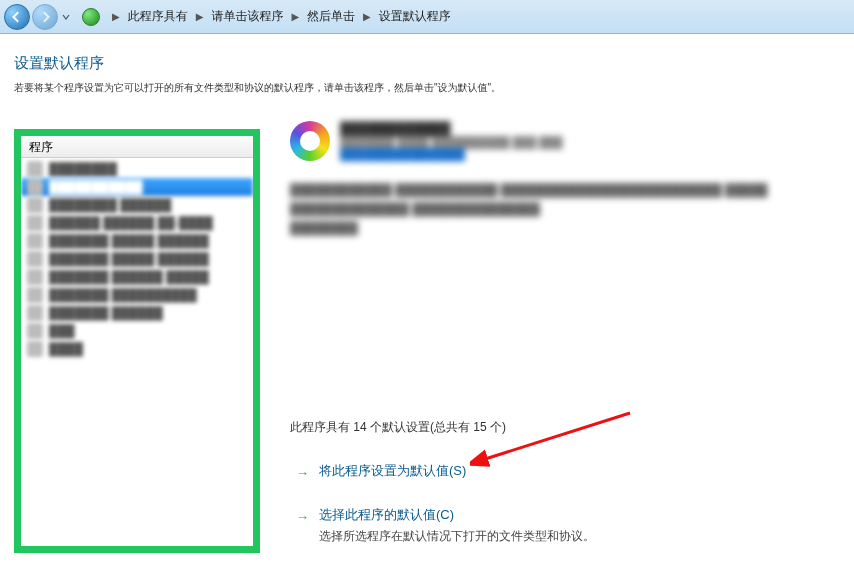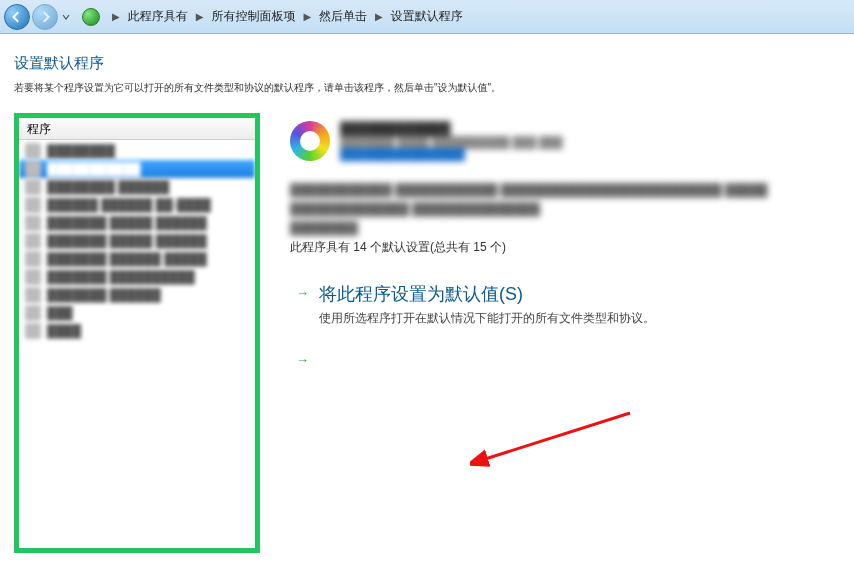--- a/index.html
+++ b/index.html
@@ -45,21 +45,21 @@
 .breadcrumb .sep { color: #555; margin: 0 4px; font-size: 10px; }
 
 
 .content { padding: 20px 0 0 14px; display: flex; flex-direction: column; height: calc(100% - 34px); }
 .page-title { color: #0b5b8f; font-size: 15px; margin-bottom: 8px; }
 .page-desc { color: #333; font-size: 10px; margin-bottom: 18px; }
 
 .main-row { display: flex; flex: 1; }
 
 
-.prog-panel { width: 246px; border: 5px solid #22c55e; background: #fff; display: flex; flex-direction: column; margin-bottom: 20px;}
+.prog-panel { width: 246px; border: 7px solid #22c55e; background: #fff; display: flex; flex-direction: column; margin-bottom: 20px; margin-top: 16px;}
 .prog-header { height: 22px; background: linear-gradient(#fdfdfd,#ececec); border-bottom: 1px solid #cfcfcf; padding: 3px 8px; font-size: 12px; }
 .prog-list { flex:1; overflow:hidden; padding: 2px 0; }
 .prog-item {
   height: 18px; display: flex; align-items: center; padding: 0 6px;
   filter: blur(2.2px);
   color: #555;
 }
 .prog-item .ico { width: 16px; height: 16px; background:#bbb; border-radius:2px; margin-right:6px; }
 .prog-item.selected {
   background: linear-gradient(#3fa7ff,#1e7fe0);
@@ -77,26 +77,26 @@
   box-shadow: inset 0 0 0 8px #fff0;
   position: relative;
 }
 .app-icon::after{ content:""; position:absolute; inset:10px; background:#fff; border-radius:50%; }
 .app-meta { filter: blur(3px); color:#666; }
 .app-name { font-weight:bold; color:#333; font-size:13px; }
 .app-company { font-size:11px; color:#888; }
 .app-link { font-size:11px; color:#1a6fc9; }
 .app-desc { margin-top: 20px; filter: blur(3px); color:#666; line-height:1.6; font-size:12px; }
 
-.defaults-line { color:#333; font-size:12px; }
+.defaults-line { margin-top: 180px; color:#333; font-size:12px; }
 
 .action-list { margin-top: 26px; }
 .action-item { display:flex; margin-bottom: 22px; padding-left: 6px; }
 .action-arrow { color:#2aa52a; font-size:13px; font-weight:bold; margin-right:10px; margin-top:2px; }
-.action-title { color:#0b5b8f; font-size:18px; margin-bottom:4px; }
+.action-title { color:#0b5b8f; font-size:13px; margin-bottom:4px; }
 .action-sub { color:#444; font-size:12px; }
 
 
 .anno-arrow { position:absolute; left: 470px; top: 405px; pointer-events:none; }
 </style>
 </head>
 <body>
 
 <div class="titlebar">
   <div class="nav-btn">
@@ -112,21 +112,21 @@
   <div class="dd">
     <svg width="8" height="8" viewBox="0 0 8 8">
         <path d="M1 2 L4 6 L7 2" stroke="#456" stroke-width="1.2" fill="none"></path>
       </svg>
   </div>
   <div class="addr-icon"></div>
   <div class="breadcrumb">
     <span class="sep">▶</span>
     <span>此程序具有</span>
     <span class="sep">▶</span>
-    <span>所有控制面板项</span>
+    <span>请单击该程序</span>
     <span class="sep">▶</span>
     <span>然后单击</span>
     <span class="sep">▶</span>
     <span>设置默认程序</span>
   </div>
 </div>
 
 <div class="content">
   <div class="page-title">设置默认程序</div>
   <div class="page-desc">
@@ -197,26 +197,27 @@
         ████████████ ████████████ ██████████████████████████ █████ ██████████████ ███████████████<br>████████
       </div>
 
       <div class="defaults-line">此程序具有 14 个默认设置(总共有 15 个)</div>
 
       <div class="action-list">
         <div class="action-item">
           <div class="action-arrow">→</div>
           <div>
             <div class="action-title">将此程序设置为默认值(S)</div>
-            <div class="action-sub">使用所选程序打开在默认情况下能打开的所有文件类型和协议。</div>
           </div>
         </div>
         <div class="action-item">
           <div class="action-arrow">→</div>
           <div>
+            <div class="action-title">选择此程序的默认值(C)</div>
+            <div class="action-sub">选择所选程序在默认情况下打开的文件类型和协议。</div>
           </div>
         </div>
       </div>
     </div>
   </div>
 </div>
 
 <svg class="anno-arrow" width="170" height="70">
   <defs>
     <marker id="ah" markerWidth="10" markerHeight="10" refX="2" refY="3" orient="auto">

